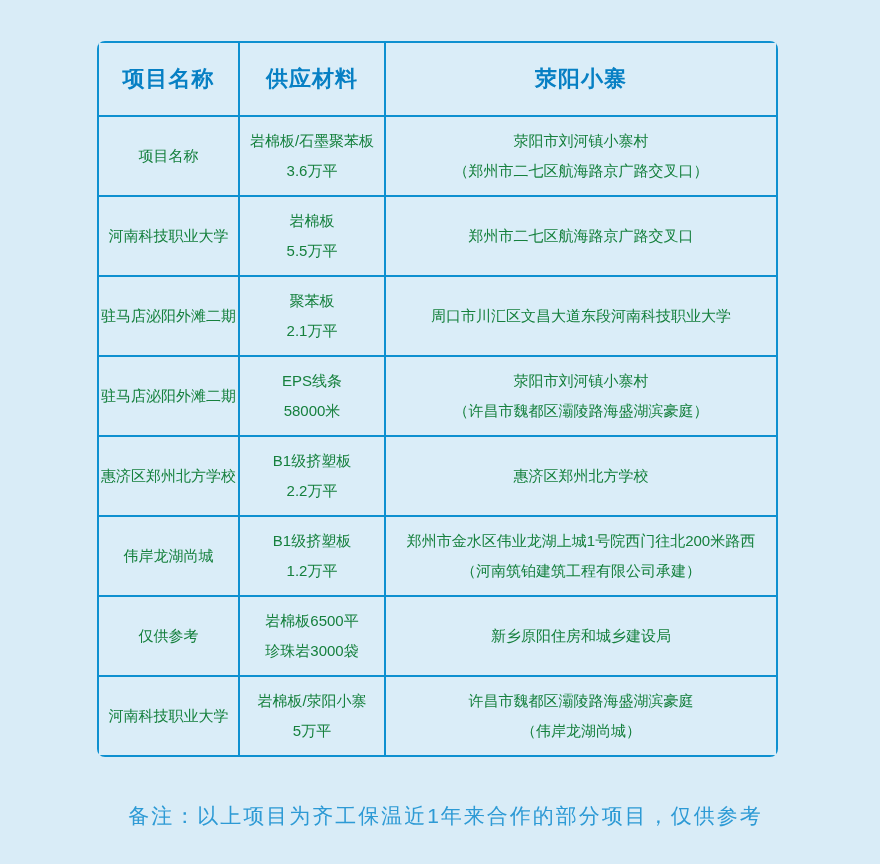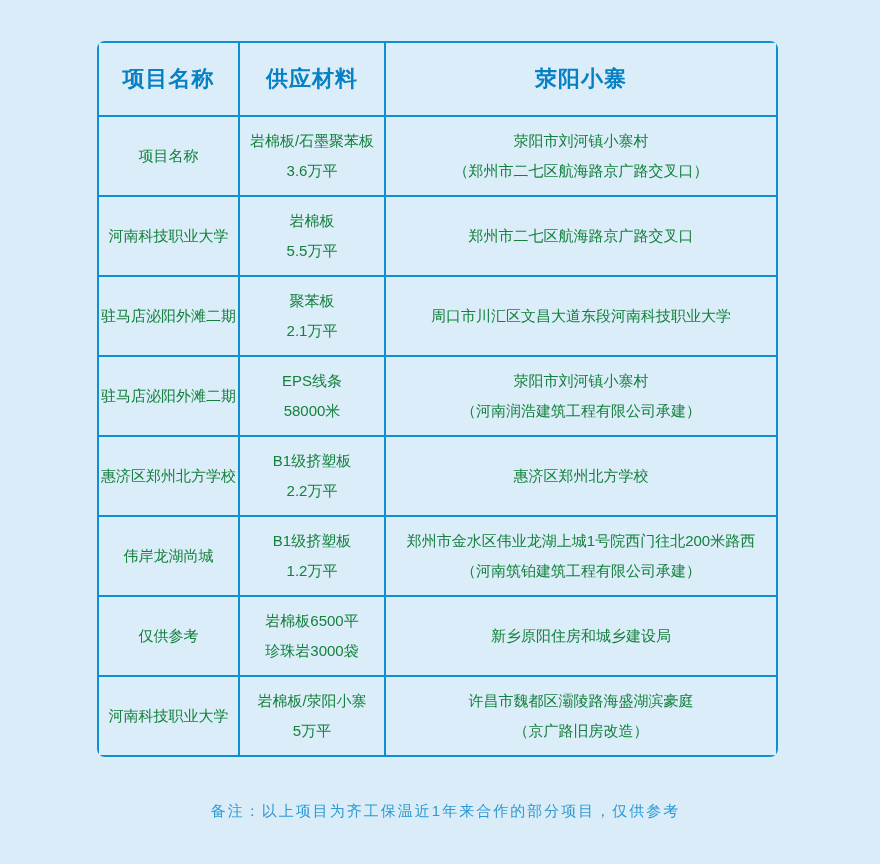--- a/index.html
+++ b/index.html
@@ -44,21 +44,21 @@
     line-height: 30px;
   }
   col.c-name { width: 141px; }
   col.c-material { width: 146px; }
   col.c-address { width: auto; }
   .footer-note {
     position: absolute;
     left: 0; top: 802px;
     width: 100%;
     text-align: center;
-    font-size: 15px;
+    font-size: 21px;
     color: #2d9ad5;
     letter-spacing: 2px;
     padding-left: 11px;
   }
 </style>
 </head>
 <body>
 
 <div class="table-wrap">
   <table class="projects">
@@ -107,21 +107,21 @@
         </td>
       </tr>
       <tr>
         <td>驻马店泌阳外滩二期</td>
         <td>
           <div>EPS线条</div>
           <div>58000米</div>
         </td>
         <td>
           <div>荥阳市刘河镇小寨村</div>
-          <div>（河南润浩建筑工程有限公司承建）</div>
+          <div>（许昌市魏都区灞陵路海盛湖滨豪庭）</div>
         </td>
       </tr>
       <tr>
         <td>惠济区郑州北方学校</td>
         <td>
           <div>B1级挤塑板</div>
           <div>2.2万平</div>
         </td>
         <td>
           <div>惠济区郑州北方学校</div>
@@ -149,20 +149,20 @@
         </td>
       </tr>
       <tr>
         <td>河南科技职业大学</td>
         <td>
           <div>岩棉板/荥阳小寨</div>
           <div>5万平</div>
         </td>
         <td>
           <div>许昌市魏都区灞陵路海盛湖滨豪庭</div>
-          <div>（京广路旧房改造）</div>
+          <div>（伟岸龙湖尚城）</div>
         </td>
       </tr>
     </tbody>
   </table>
 </div>
 
 <div class="footer-note">备注：以上项目为齐工保温近1年来合作的部分项目，仅供参考</div>
 
 </body></html>

